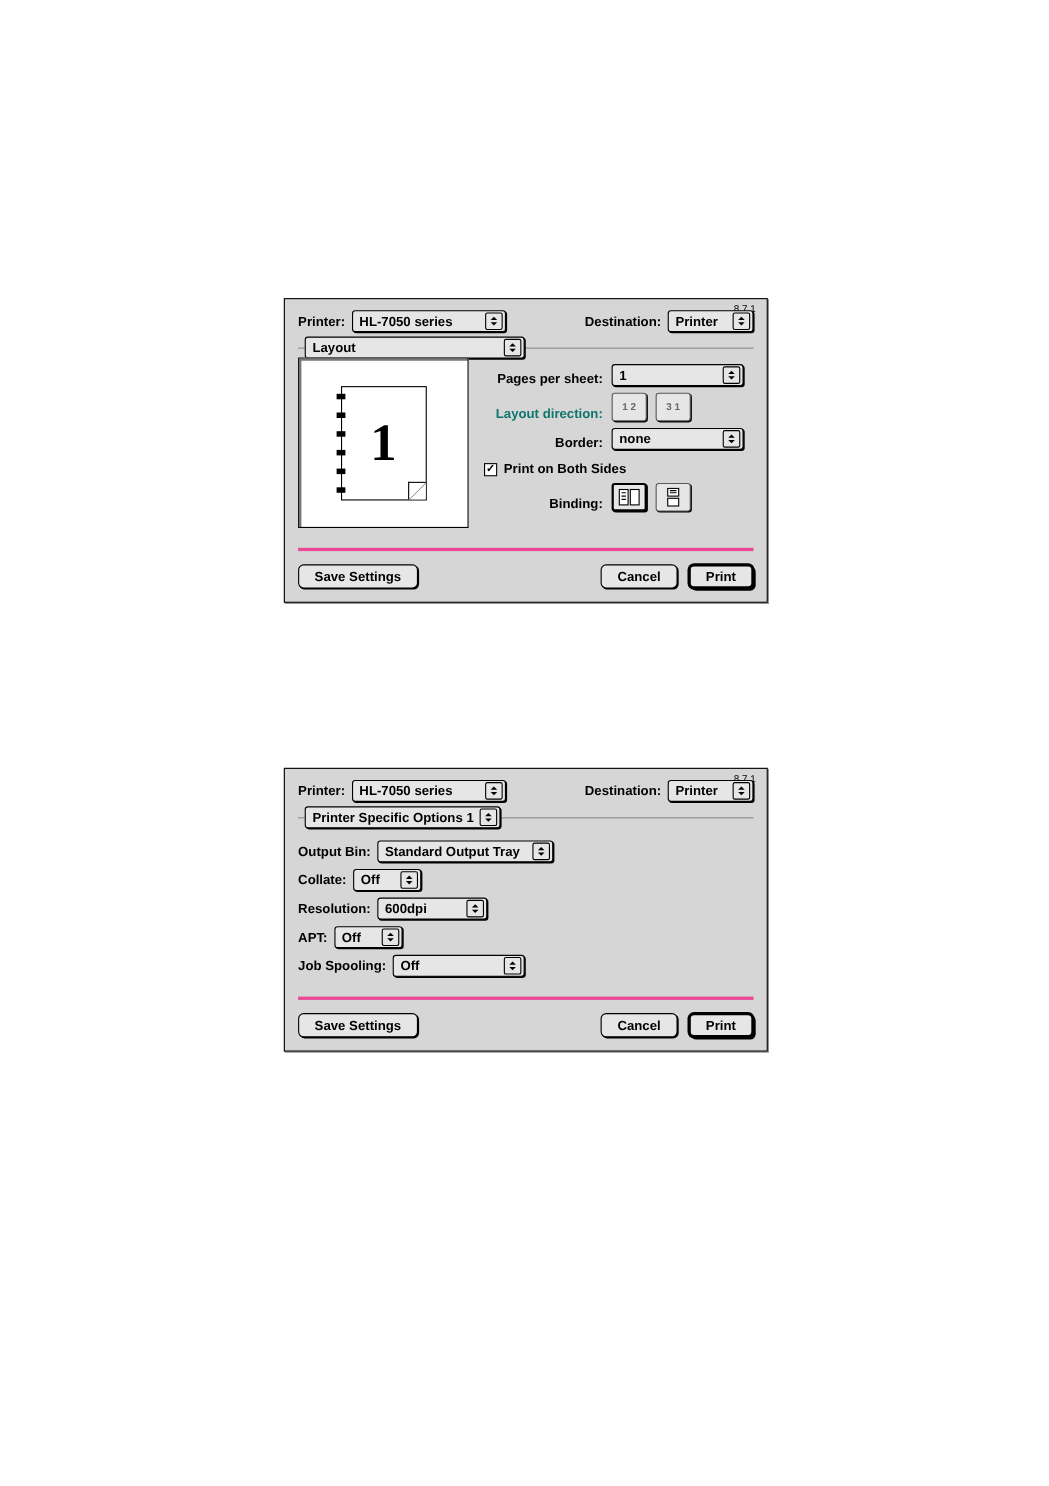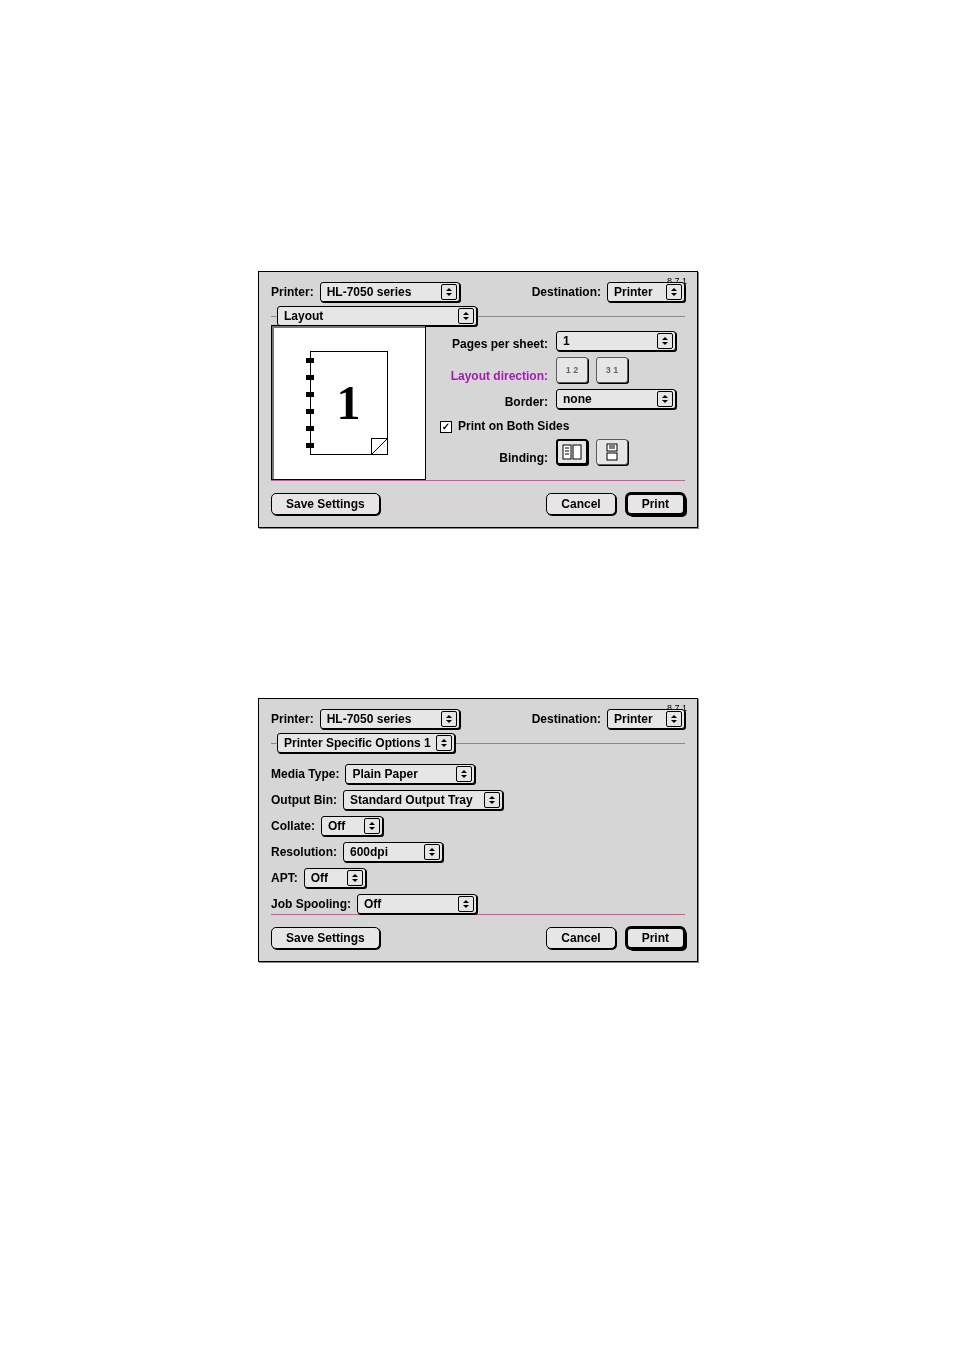--- a/index.html
+++ b/index.html
@@ -27,21 +27,21 @@
 
   .version {
     position: absolute;
     top: 4px; right: 10px;
     font-size: 9px;
     font-weight: normal;
   }
 
   .row { display: flex; align-items: center; margin-top: 6px; }
   .label { margin-right: 6px; }
-  .disabled { color: #a21caf; }
+  .disabled { color: #0f766e; }
 
   
   .popup {
     display: inline-flex;
     align-items: center;
     background: #e6e6e6;
     border: 1px solid #000;
     border-radius: 3px;
     box-shadow: 1px 1px 0 #000;
     height: 20px;
@@ -98,21 +98,22 @@
   }
   .btn.default {
     box-shadow: 0 0 0 1px #000, 2px 2px 0 #000;
     border-width: 2px;
   }
 
   .footer {
     display: flex;
     justify-content: space-between;
     align-items: flex-start;
-    border-top: 1px solid #ec4899;
+    margin-top: 18px;
+    border-top: 3px solid #ec4899;
     padding-top: 12px;
   }
   .footer .right { display: flex; gap: 10px; }
 
   
   .layout-cols { display: flex; gap: 14px; }
   .preview {
     width: 155px; height: 155px;
     background: #fff;
     border: 1px solid #000;
@@ -335,27 +336,20 @@
     <div class="section-line"></div>
     <div class="section-tab">
       <div class="popup" style="width:178px">
         <span class="value">Printer Specific Options 1</span>
         <span class="arrows"></span>
       </div>
     </div>
 
     <div class="section-body noborder" style="padding-top:14px">
       <div class="opt-row">
-        <span class="lab">Media Type:</span>
-        <div class="popup" style="width:130px">
-          <span class="value">Plain Paper</span>
-          <span class="arrows"></span>
-        </div>
-      </div>
-      <div class="opt-row">
         <span class="lab">Output Bin:</span>
         <div class="popup" style="width:160px">
           <span class="value">Standard Output Tray</span>
           <span class="arrows"></span>
         </div>
       </div>
       <div class="opt-row">
         <span class="lab">Collate:</span>
         <div class="popup" style="width:62px">
           <span class="value">Off</span>

